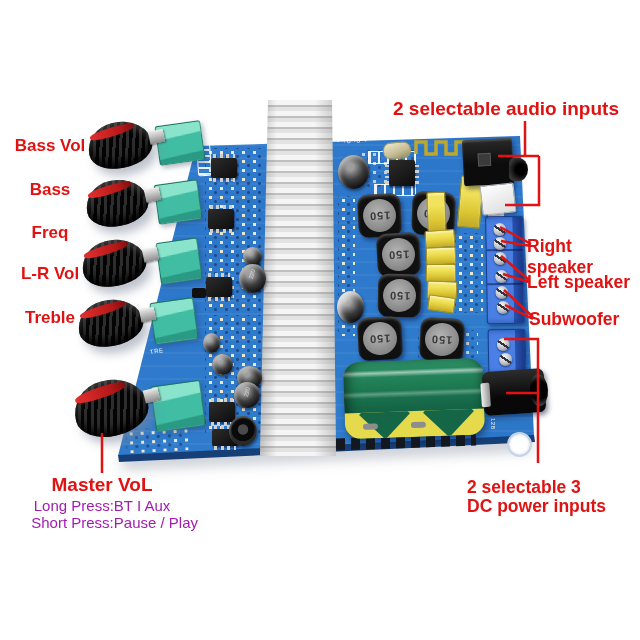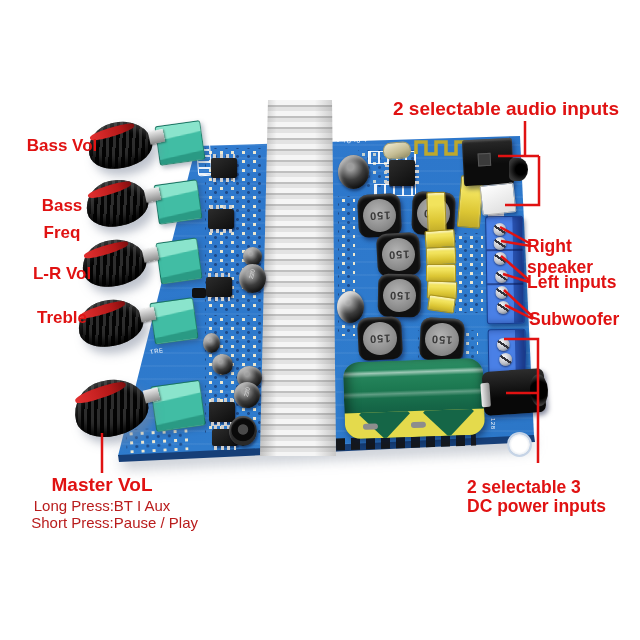--- a/index.html
+++ b/index.html
@@ -132,22 +132,22 @@
   .silk-squares{z-index:4;border:1px solid rgba(255,255,255,.9);
       background:repeating-linear-gradient(90deg,rgba(255,255,255,.9) 0 2px,rgba(0,0,0,0) 2px 9px);}
   .silk-text{z-index:4;color:#fff;font-size:7px;letter-spacing:.5px;}
   .silk-vert{writing-mode:vertical-rl;}
 
   .sw{left:192px;top:288px;width:14px;height:10px;z-index:4;background:#111;border-radius:2px;}
 
   
   .ann-svg{left:0;top:0;width:640px;height:640px;z-index:10;pointer-events:none;}
   .rlabel{z-index:11;color:#e01212;font-weight:bold;}
-  .rlabel-n{z-index:11;color:#b91c1c;}
-  .knob-label{left:12px;width:100px;text-align:center;font-size:17px;}
+  .rlabel-n{z-index:11;color:#a21caf;}
+  .knob-label{left:0;width:100px;text-align:center;font-size:17px;}
 </style>
 </head>
 <body>
 
 <div class="scene">
 
   <div class="abs board-shadow"></div>
   <div class="abs board">
     <div class="abs pads" style="left:205px;top:148px;width:56px;height:165px;"></div>
     <div class="abs pads" style="left:205px;top:315px;width:58px;height:118px;"></div>
@@ -326,29 +326,29 @@
       <path d="M525 121 V156 M539 156 H498 M539 156 V205 H505"></path>
       <path d="M531 244 L500 227 M531 246 L501 241"></path>
       <path d="M529 280 L501 256 M529 282 L503 274"></path>
       <path d="M533 317 L504 290 M533 319 L505 305"></path>
       <path d="M102 433 V473"></path>
       <path d="M504 339 H538 V463 M538 393 H506"></path>
     </g>
   </svg>
 
   <div class="abs rlabel knob-label" style="top:136px;">Bass Vol</div>
-  <div class="abs rlabel knob-label" style="top:180px;margin-top:16px;">Bass</div>
+  <div class="abs rlabel knob-label" style="top:180px;">Bass</div>
   <div class="abs rlabel knob-label" style="top:223px;">Freq</div>
   <div class="abs rlabel knob-label" style="top:264px;">L-R Vol</div>
   <div class="abs rlabel knob-label" style="top:308px;">Treble</div>
 
   <div class="abs rlabel" style="left:32px;top:474px;width:140px;text-align:center;font-size:19px;">Master VoL</div>
   <div class="abs rlabel-n" style="left:12px;top:497px;width:180px;text-align:center;font-size:15px;">Long Press:BT I Aux</div>
   <div class="abs rlabel-n" style="left:8px;top:514px;width:190px;text-align:right;font-size:15px;">Short Press:Pause / Play</div>
 
   <div class="abs rlabel" style="left:393px;top:98px;width:236px;font-size:19px;">2 selectable audio inputs</div>
   <div class="abs rlabel" style="left:527px;top:236px;font-size:17.5px;">Right speaker</div>
-  <div class="abs rlabel" style="left:527px;top:272px;font-size:17.5px;">Left inputs</div>
+  <div class="abs rlabel" style="left:527px;top:272px;font-size:17.5px;">Left speaker</div>
   <div class="abs rlabel" style="left:529px;top:309px;font-size:17.5px;">Subwoofer</div>
   <div class="abs rlabel" style="left:467px;top:477px;font-size:17.5px;">2 selectable 3</div>
   <div class="abs rlabel" style="left:467px;top:496px;font-size:17.5px;">DC power inputs</div>
 
 </div>
 
 </body></html>

